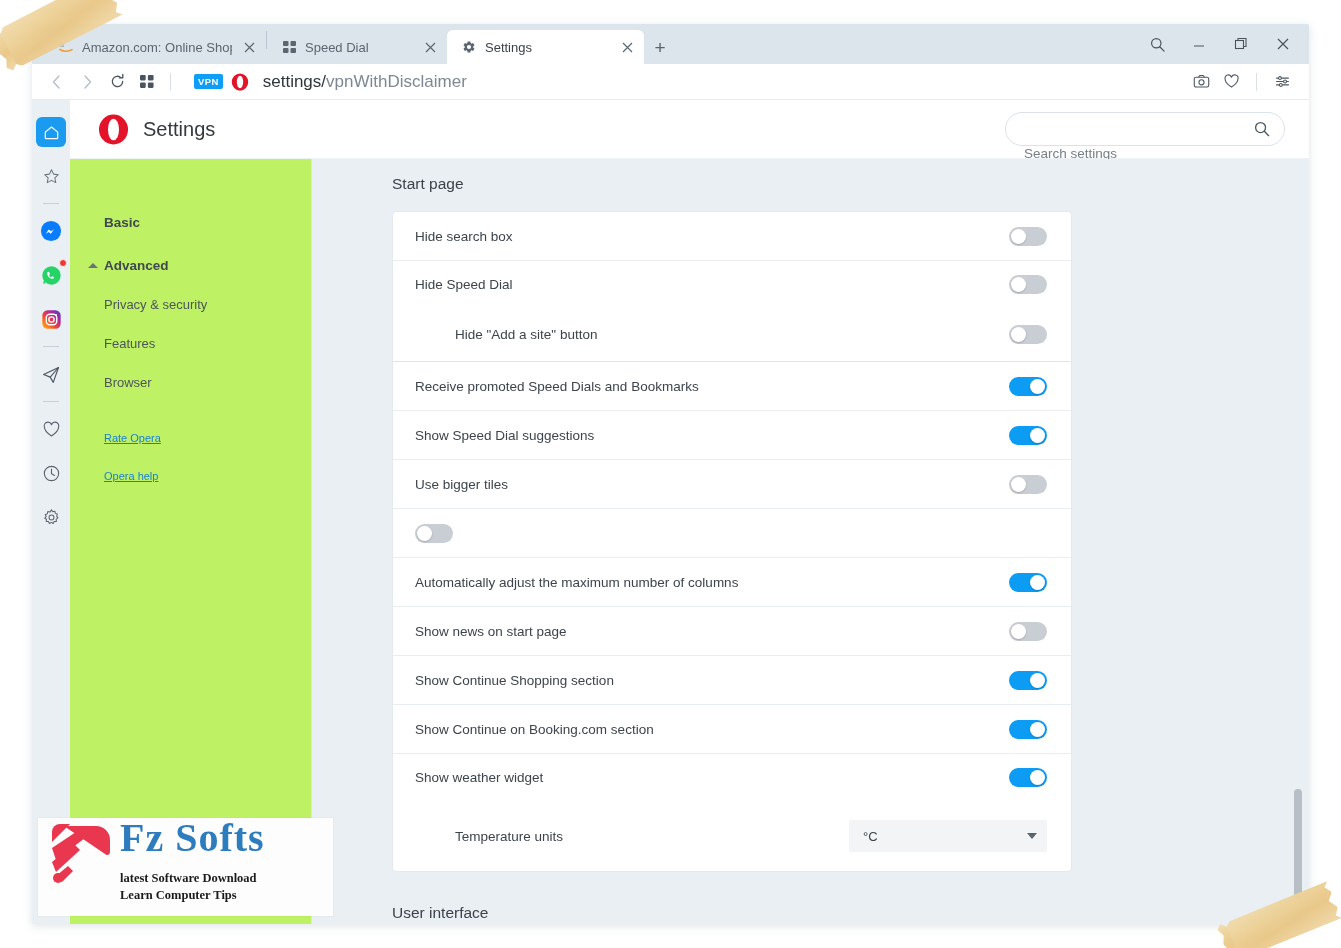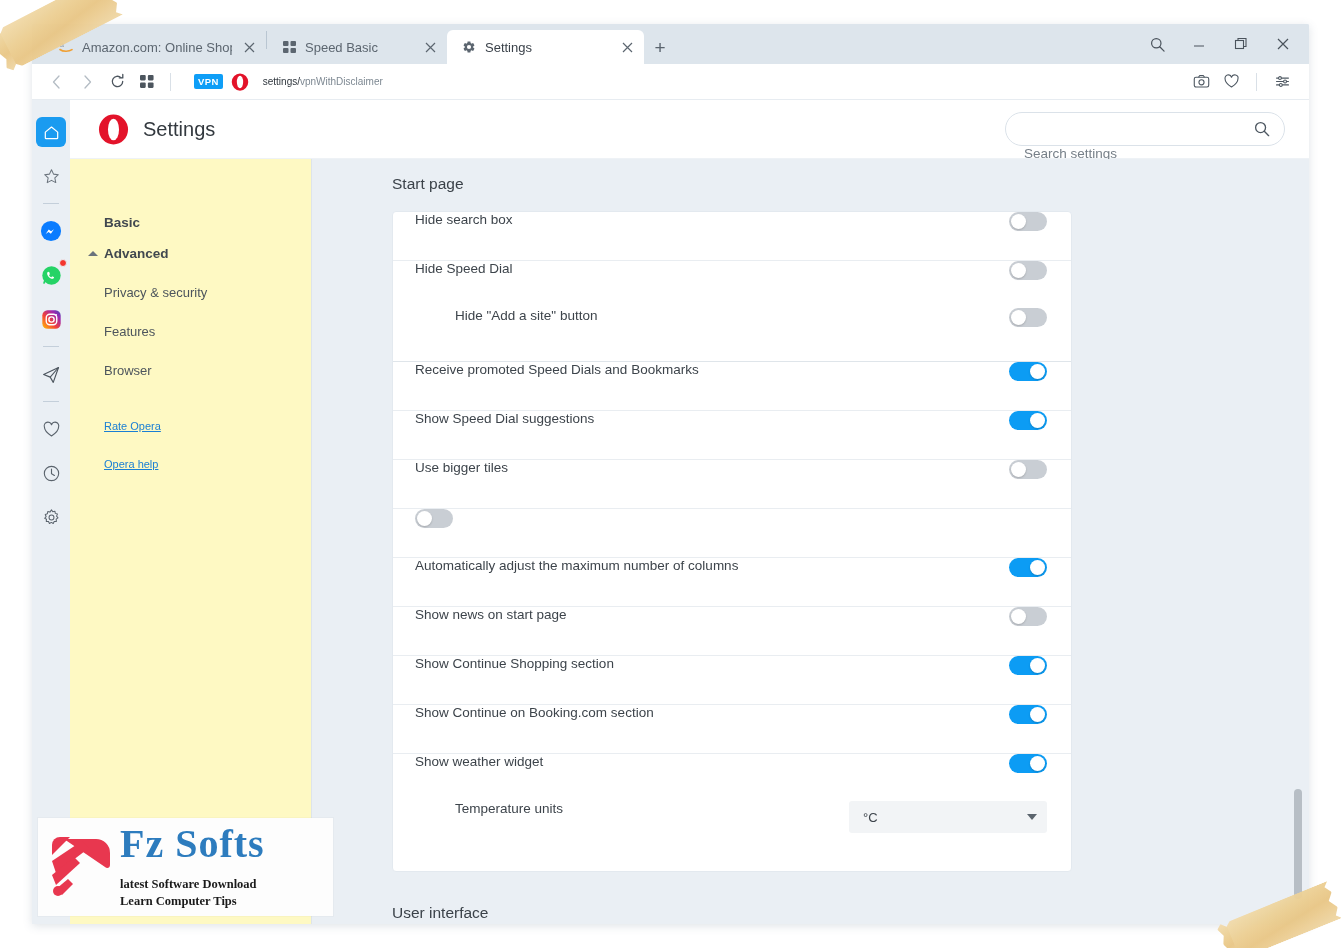--- a/index.html
+++ b/index.html
@@ -83,21 +83,21 @@
   }
   .nav-btn.dim { color:#b4bcc4; }
   .vline { width:1px; height:18px; background:#d9e0e7; margin: 0 8px; }
   .vpn-badge {
     background: #0e9ef7; color:#fff; font-size:9.5px; font-weight:bold;
     padding: 2px 4px; border-radius: 2px; letter-spacing: .4px;
     margin-left: 15px;
   }
   .opera-mini-logo { margin-left: 8px; display:flex; align-items:center; }
   .url-text {
-    margin-left: 14px; font-size: 10px; color: #2e353c;
+    margin-left: 14px; font-size: 17px; color: #2e353c;
   }
   .url-text .dim { color:#7d8892; }
   .addr-right { margin-left: auto; display:flex; align-items:center; gap: 4px; padding-right:4px; }
   .addr-icon { width:26px; height:26px; display:flex; align-items:center; justify-content:center; color:#4e5862; }
 
   
   .page {
     position: absolute; left: 0; top: 76px; right: 0; bottom: 0;
     display: flex;
     background: #eaeff4;
@@ -153,21 +153,21 @@
   .search-box input::placeholder { color:#767f88; }
   .search-icon-wrap { color:#5b646d; display:flex; align-items:center; }
 
   .settings-body { flex:1; display:flex; min-height:0; position:relative; overflow:hidden; }
 
   
   .settings-nav {
     width: 242px; flex:0 0 242px;
     border-right: 1px solid #dde4eb;
     padding-top: 48px;
-    background:#fef9c3;
+    background:#bef264;
   }
   .nav-group {
     font-size: 13.5px; font-weight: bold; color: #41484f;
     padding: 8px 0 8px 34px;
     position: relative;
   }
   .nav-group .caret {
     position:absolute; left:18px; top: 13px;
     width: 0; height: 0;
     border-left: 5px solid transparent;
@@ -196,21 +196,21 @@
   .main-inner { padding: 16px 0 0 80px; }
   .section-title { font-size: 15.5px; color:#3b4249; margin-bottom: 18px; }
   .card {
     background: #ffffff;
     border: 1px solid #e3e9ef;
     border-radius: 4px;
     width: 680px;
     overflow: hidden;
   }
   .row {
-    display: flex; 
+    display: flex; align-items: center;
     padding: 0 24px 0 22px;
     min-height: 49px;
     border-bottom: 1px solid #e9edf1;
   }
   .row:last-child { border-bottom: none; }
   .row.group-start { border-bottom: none; }
   .row.indent .row-label { padding-left: 40px; }
   .row-label { font-size: 13.5px; color: #3d444b; flex:1; }
   .row.sep-strong { border-bottom: 1px solid #dfe5ea; }
 
@@ -255,21 +255,21 @@
     position: absolute; right: 1px; top: 630px;
     width: 8px; height: 110px;
     background: #b7bec5; border-radius: 4px;
   }
 
   
   .watermark {
     position: absolute; left: 38px; top: 818px;
     width: 295px; height: 98px;
     background: #fdfdfd;
-    display:flex; align-items:center;
+    display:flex; 
     padding-left: 6px;
     box-shadow: 0 0 0 1px rgba(0,0,0,0.02);
   }
   .wm-mark { width: 72px; height: 72px; flex:0 0 72px; }
   .wm-text { margin-left: 4px; }
   .wm-title { font-family:"Liberation Serif", serif; font-size: 40px; font-weight:bold; color:#2d7cbe; line-height:1; letter-spacing:1px;}
   .wm-sub { font-family:"Liberation Serif", serif; font-size: 12.5px; font-weight:bold; color:#1b1b1b; line-height:1.35; margin-top:12px;}
 
   
   .tape {
@@ -324,21 +324,21 @@
 
       <div class="tab inactive" style="flex:0 0 auto; width:180px;">
         <span class="tab-fav">
           <svg width="13" height="13" viewBox="0 0 13 13">
             <rect x="0" y="0" width="5.5" height="5" rx="1" fill="#5c6670"></rect>
             <rect x="7.5" y="0" width="5.5" height="5" rx="1" fill="#5c6670"></rect>
             <rect x="0" y="7" width="5.5" height="5" rx="1" fill="#5c6670"></rect>
             <rect x="7.5" y="7" width="5.5" height="5" rx="1" fill="#5c6670"></rect>
           </svg>
         </span>
-        <span class="tab-title">Speed Basic</span>
+        <span class="tab-title">Speed Dial</span>
         <span class="tab-close" style="margin-left:auto;">
           <svg width="11" height="11" viewBox="0 0 11 11">
               <path d="M1 1L10 10M10 1L1 10" stroke="#5c6670" stroke-width="1.2"></path>
             </svg>
         </span>
       </div>
 
       <div class="tab active" style="flex:0 0 auto; width:197px;">
         <span class="tab-fav">
           <svg width="14" height="14" viewBox="0 0 24 24" fill="#5c6670">
@@ -547,21 +547,21 @@
             </span>
           </div>
         </div>
 
         <div class="settings-body">
 
           <div class="settings-nav">
             <div class="nav-group">
               <span>Basic</span>
             </div>
-            <div class="nav-group" style="">
+            <div class="nav-group" style="margin-top:12px;">
               <span class="caret"></span>
               <span>Advanced</span>
             </div>
             <div class="nav-sub" style="margin-top:6px;">
               <span>Privacy &amp; security</span>
             </div>
             <div class="nav-sub" style="margin-top:4px;">
               <span>Features</span>
             </div>
             <div class="nav-sub" style="margin-top:4px;">

